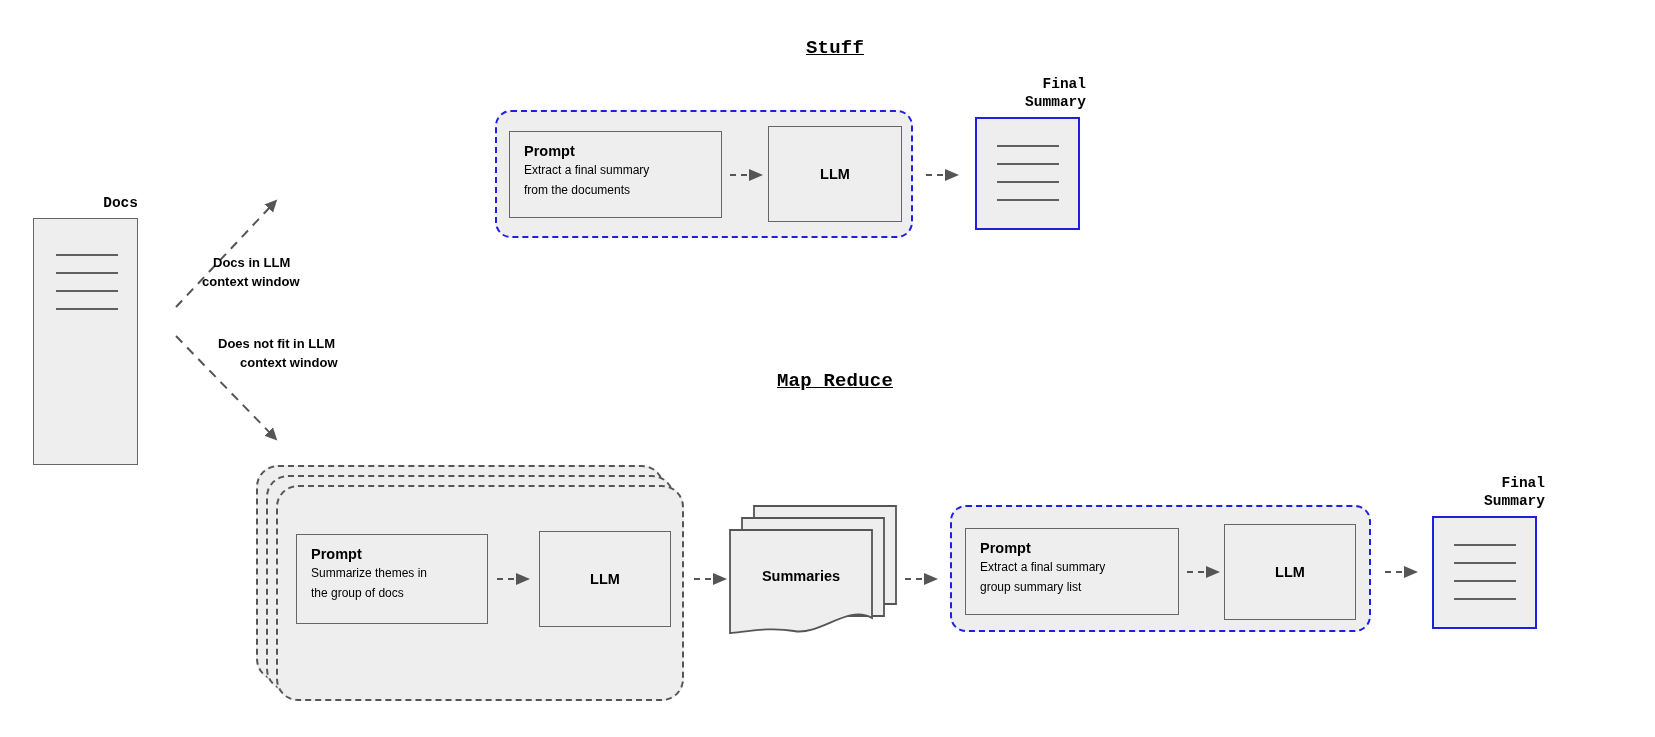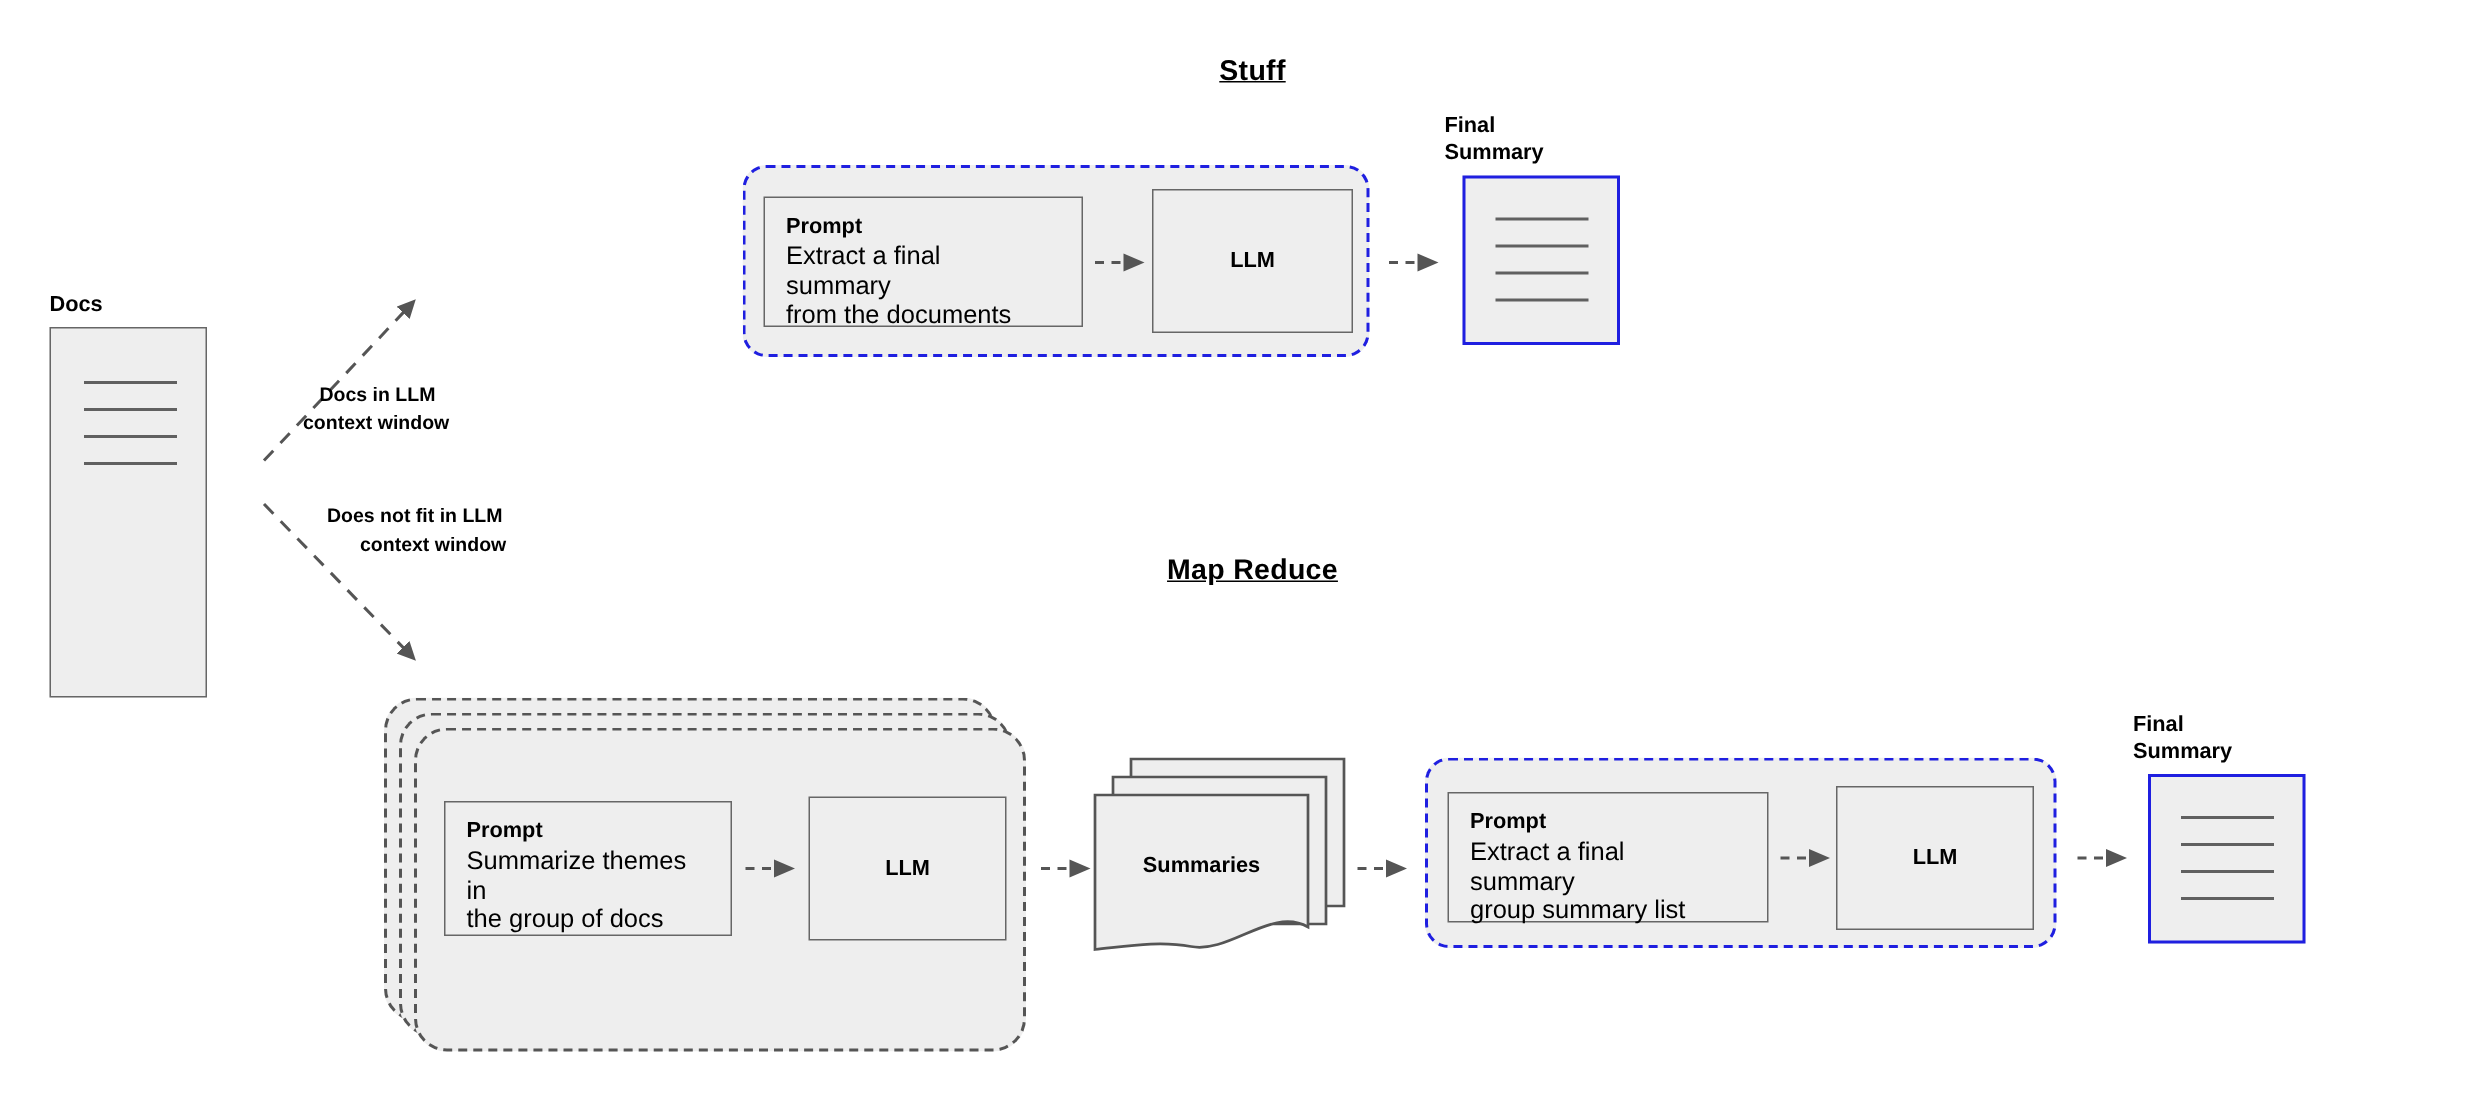--- a/index.html
+++ b/index.html
@@ -21,29 +21,31 @@
   .abs { position: absolute; }
 
   
   .section-title {
     font-size: 19px;
     font-weight: bold;
     text-decoration: underline;
     text-align: center;
     white-space: nowrap;
     letter-spacing: 0.2px;
+    font-family: Liberation Mono, monospace;
   }
 
   
   .hdr-label {
     font-size: 14.5px;
     font-weight: bold;
-    text-align: left;
+    text-align: right;
     line-height: 18px;
     white-space: nowrap;
+    font-family: Liberation Mono, monospace;
   }
   .edge-label {
     font-size: 13px;
     font-weight: bold;
     line-height: 19px;
     white-space: nowrap;
   }
 
   
   .doc-box {
@@ -66,21 +68,21 @@
     border: 1.6px solid #666666;
     box-sizing: border-box;
     padding: 10px 28px 8px 14px;
   }
   .prompt-title {
     font-size: 14.5px;
     font-weight: bold;
     line-height: 19px;
   }
   .prompt-body {
-    font-size: 17px;
+    font-size: 12px;
     font-weight: normal;
     line-height: 19.5px;
   }
   .llm-box {
     background: #eeeeee;
     border: 1.6px solid #666666;
     box-sizing: border-box;
     display: flex;
     align-items: center;
     justify-content: center;

